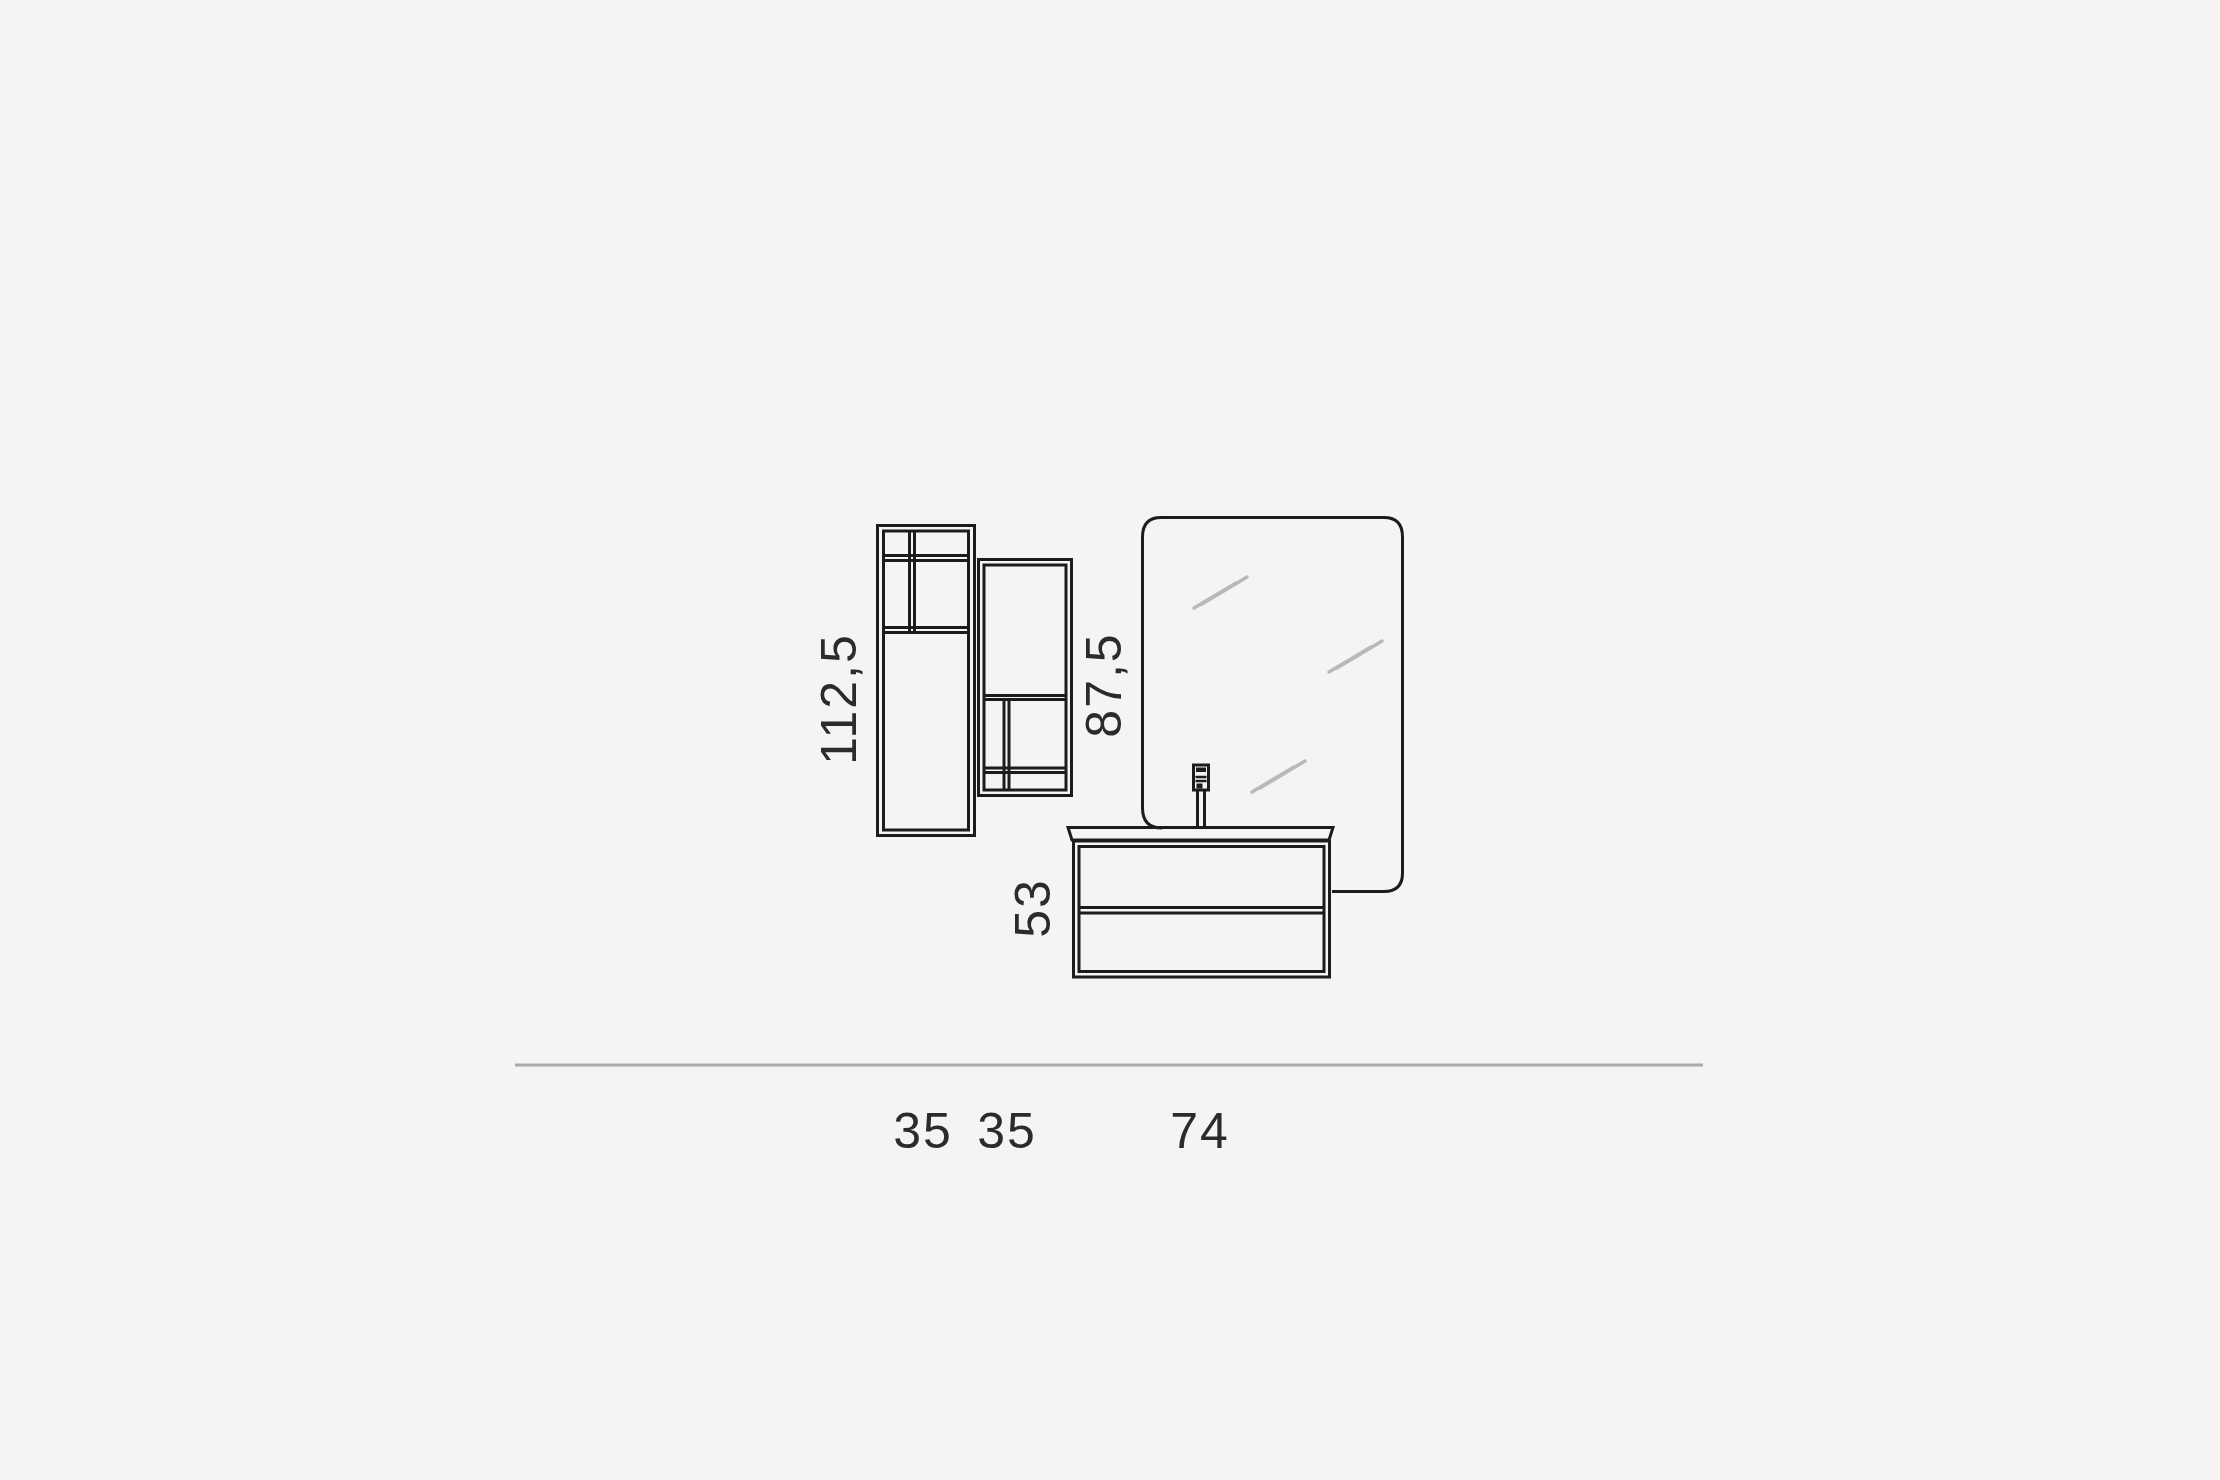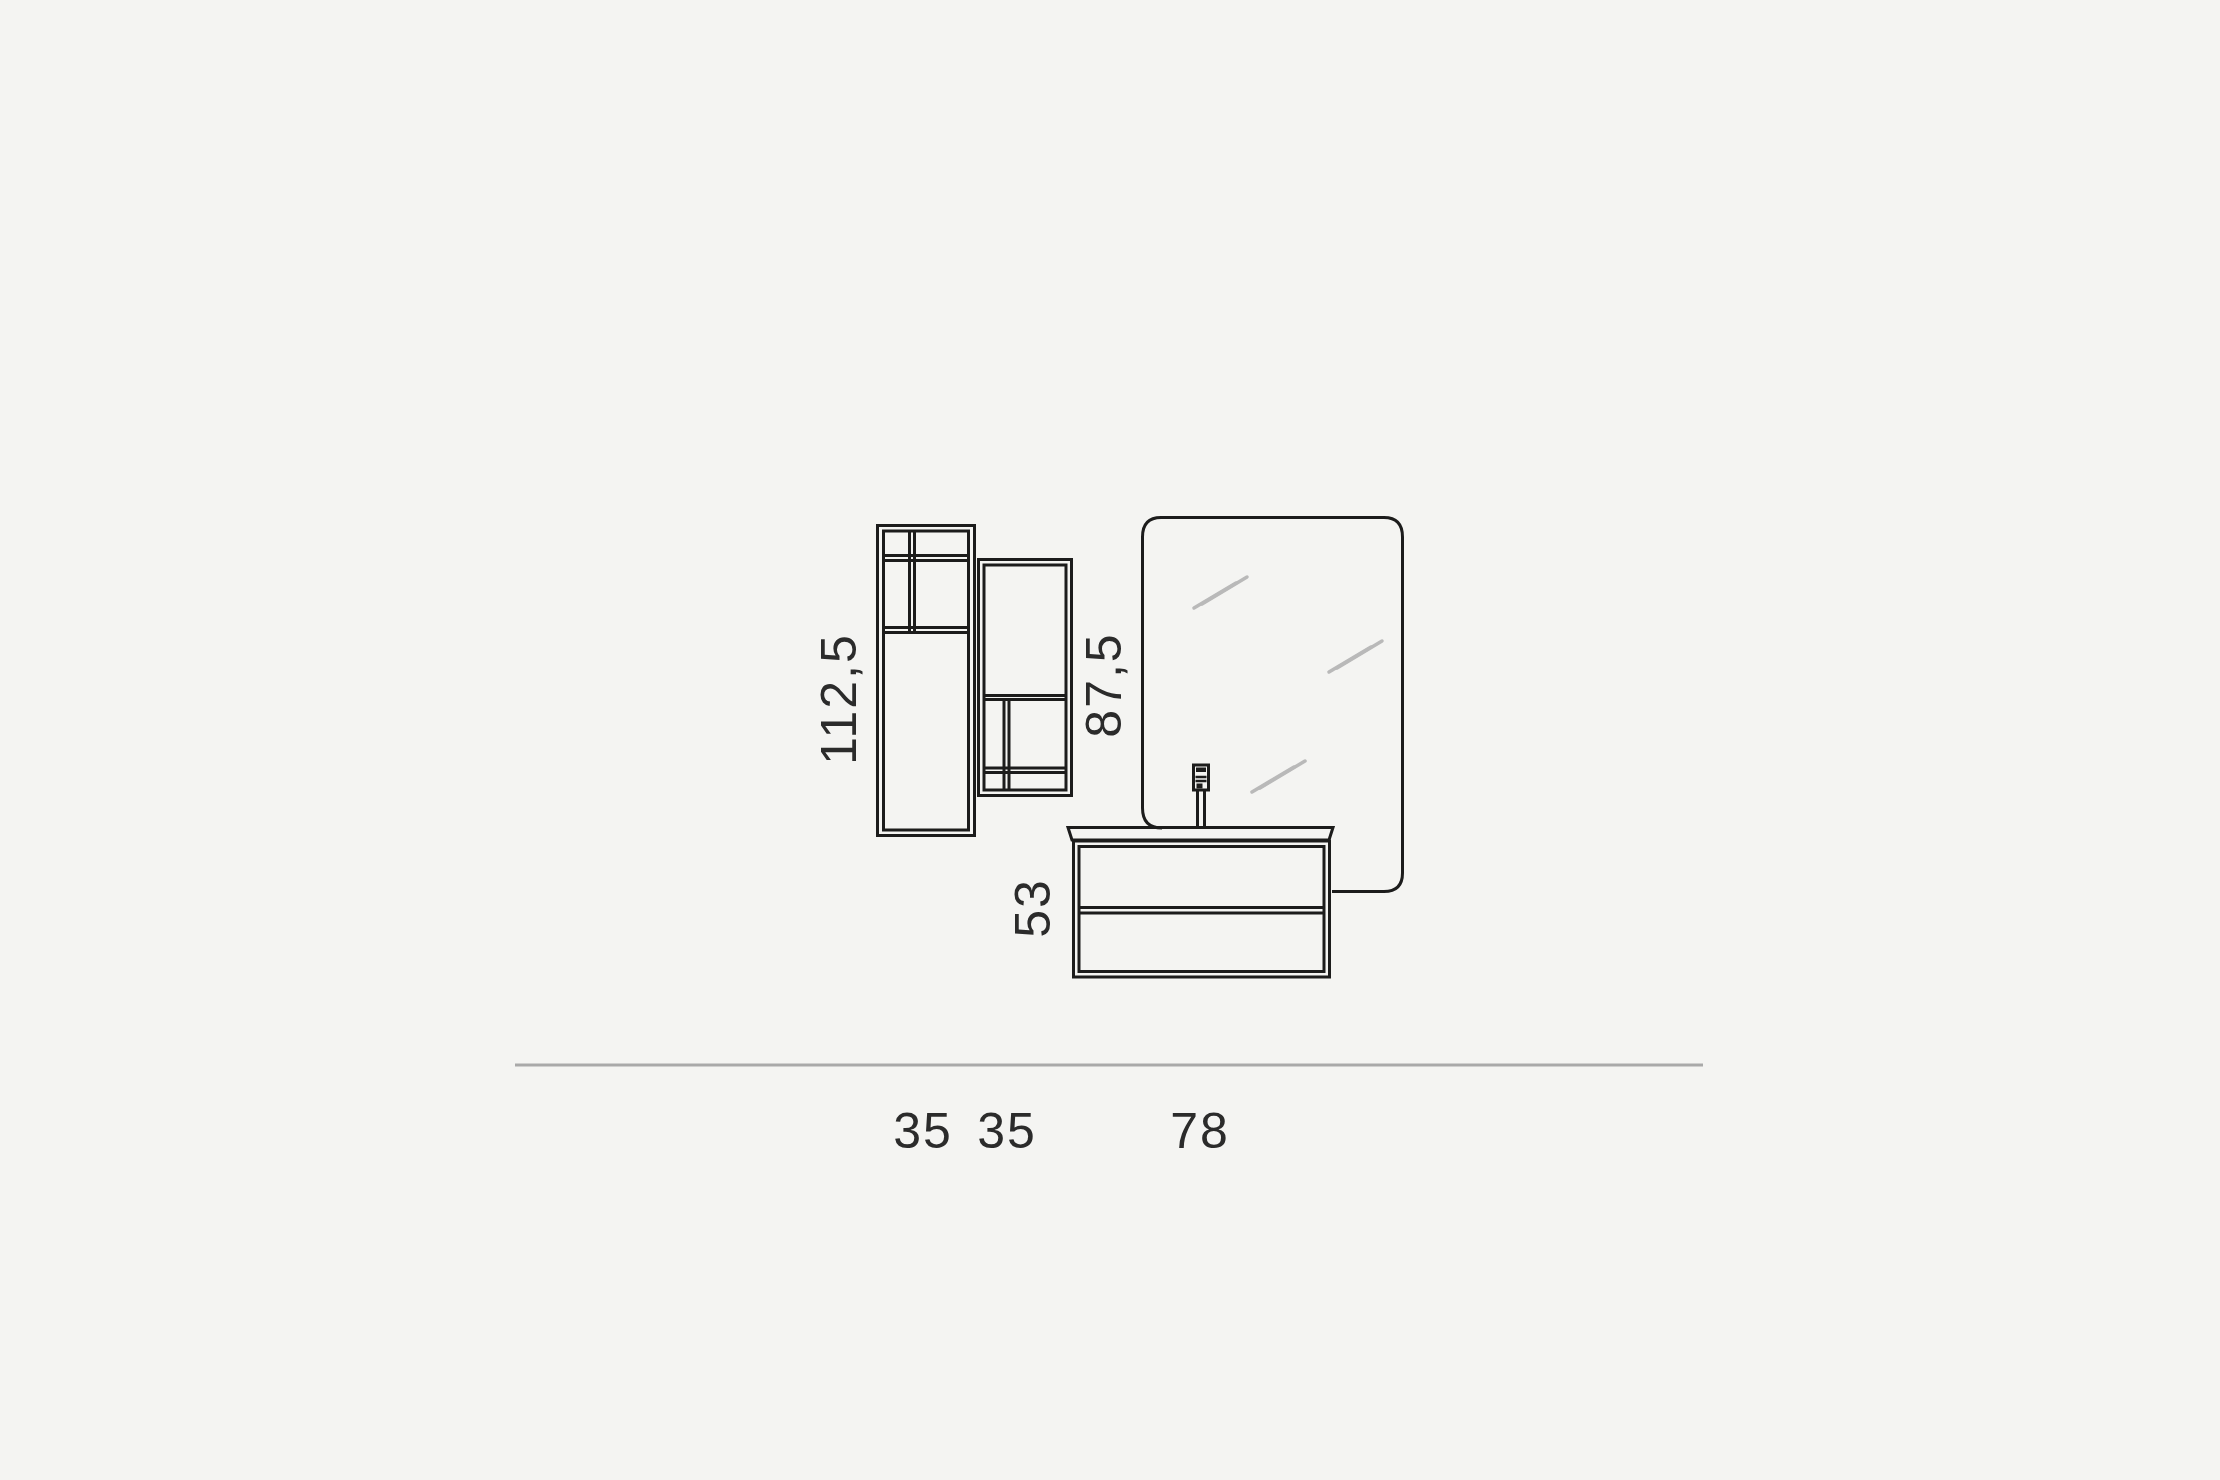--- a/index.html
+++ b/index.html
@@ -114,15 +114,15 @@
   <div class="dim-label vertical" style="left:839px; top:699px;">112,5</div>
 
   <div class="dim-label vertical" style="left:1104px; top:685px;">87,5</div>
 
   <div class="dim-label vertical" style="left:1033px; top:908px;">53</div>
 
   <div class="dim-label" style="left:923px; top:1131px;">35</div>
 
   <div class="dim-label" style="left:1007px; top:1131px;">35</div>
 
-  <div class="dim-label" style="left:1200px; top:1131px;">78</div>
+  <div class="dim-label" style="left:1200px; top:1131px;">74</div>
 
 </div>
 
 </body></html>

